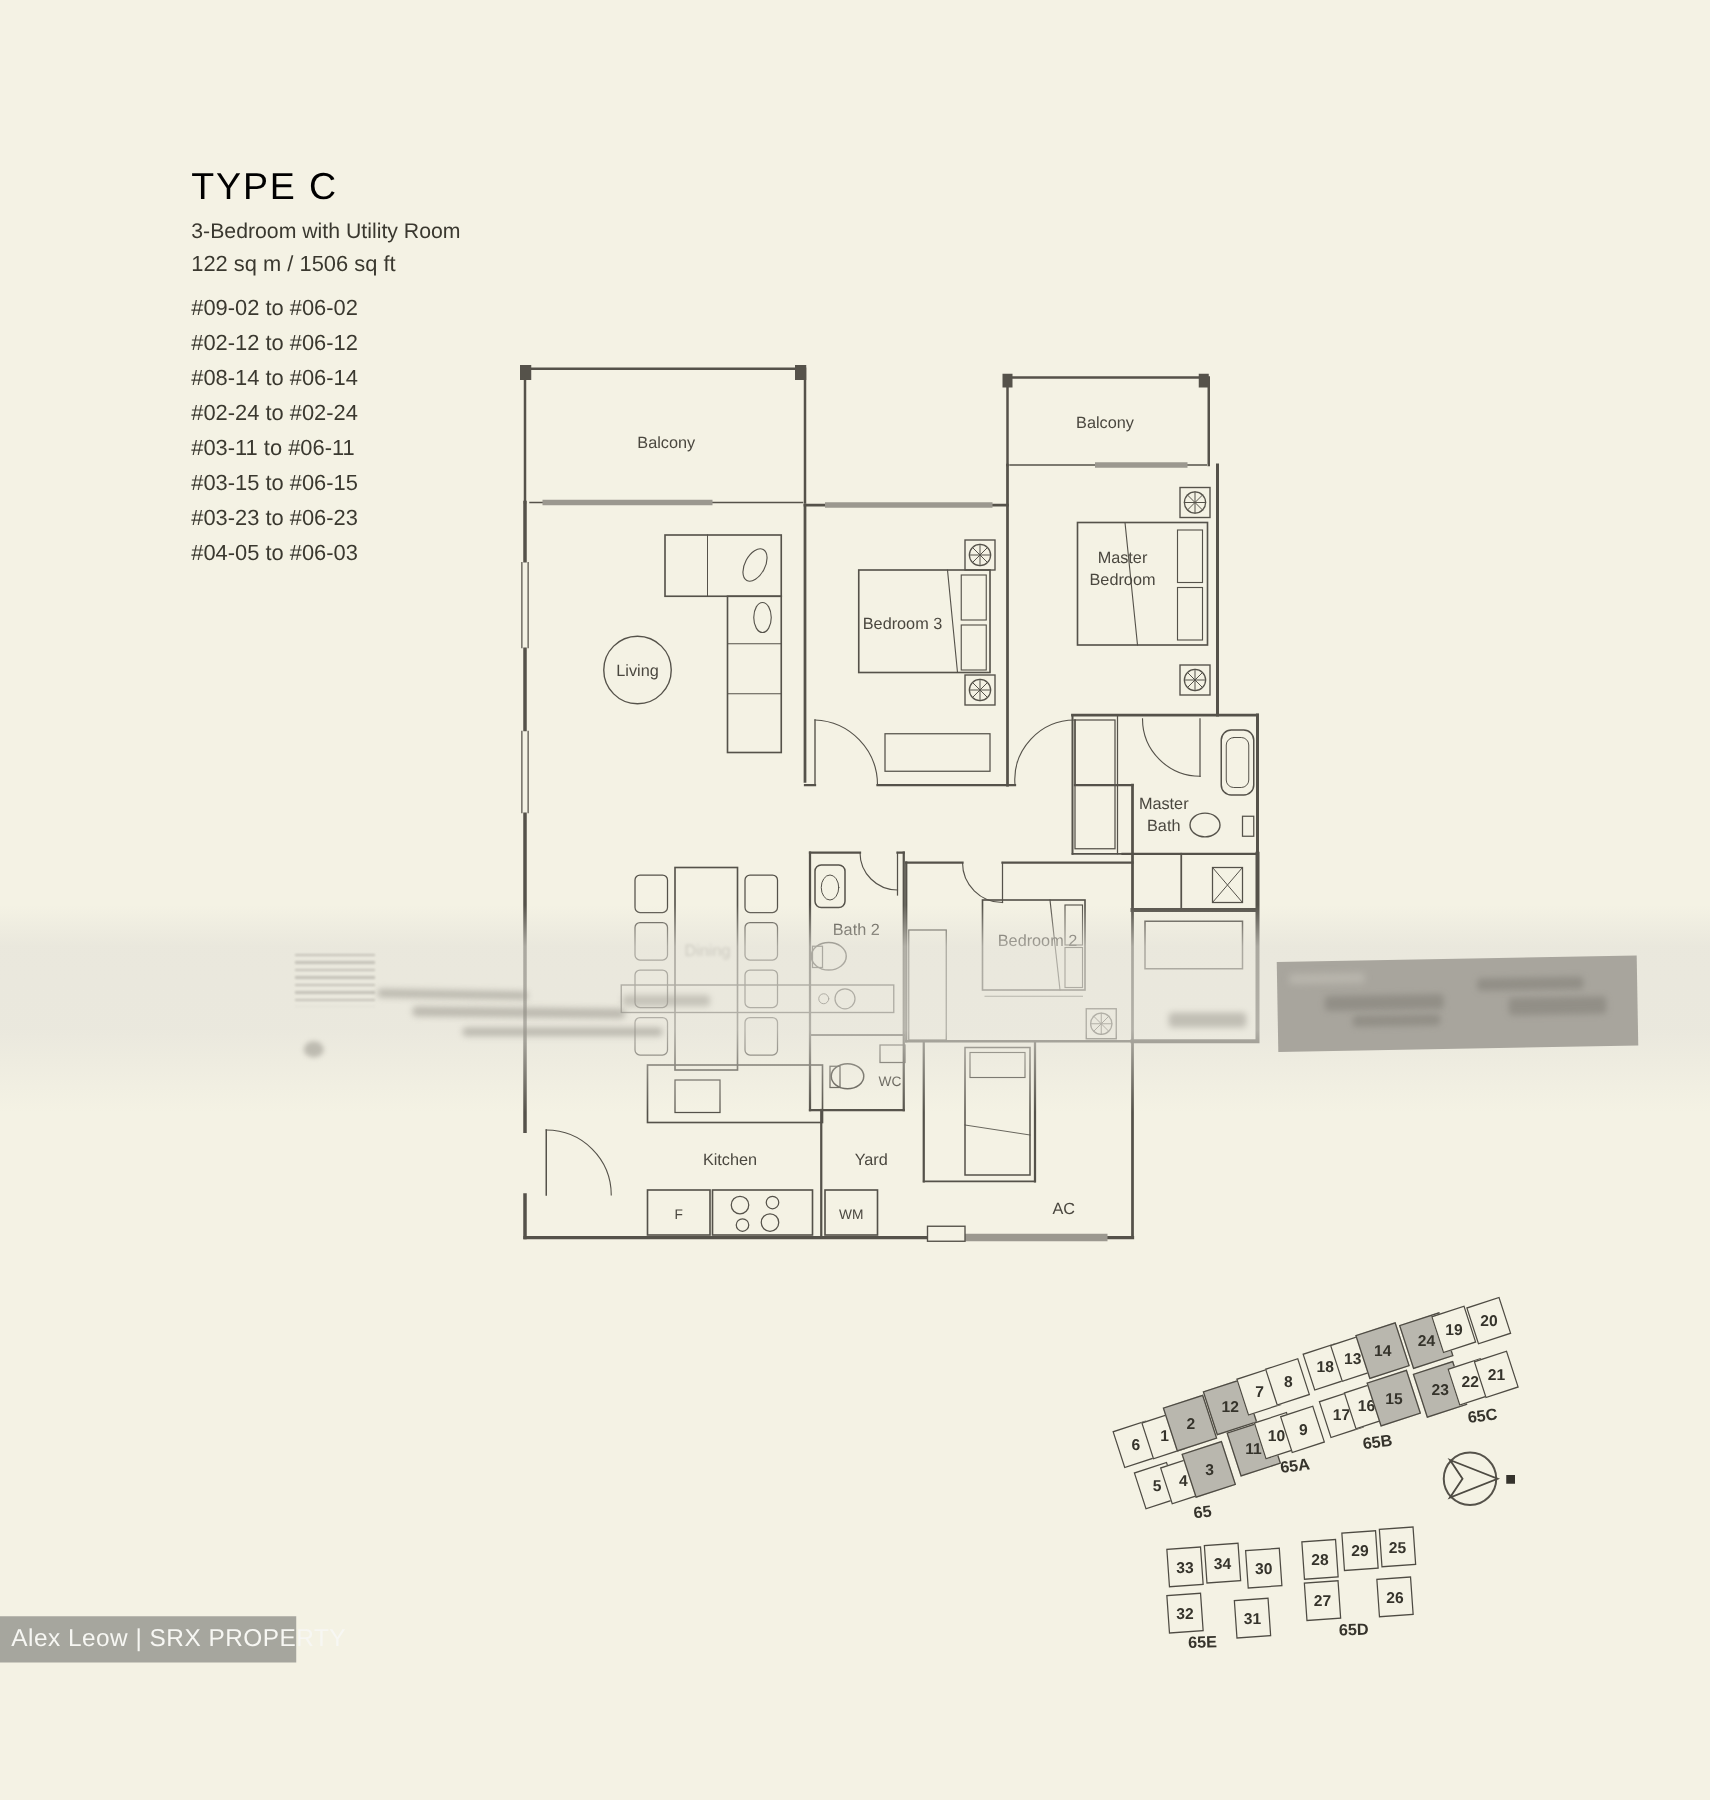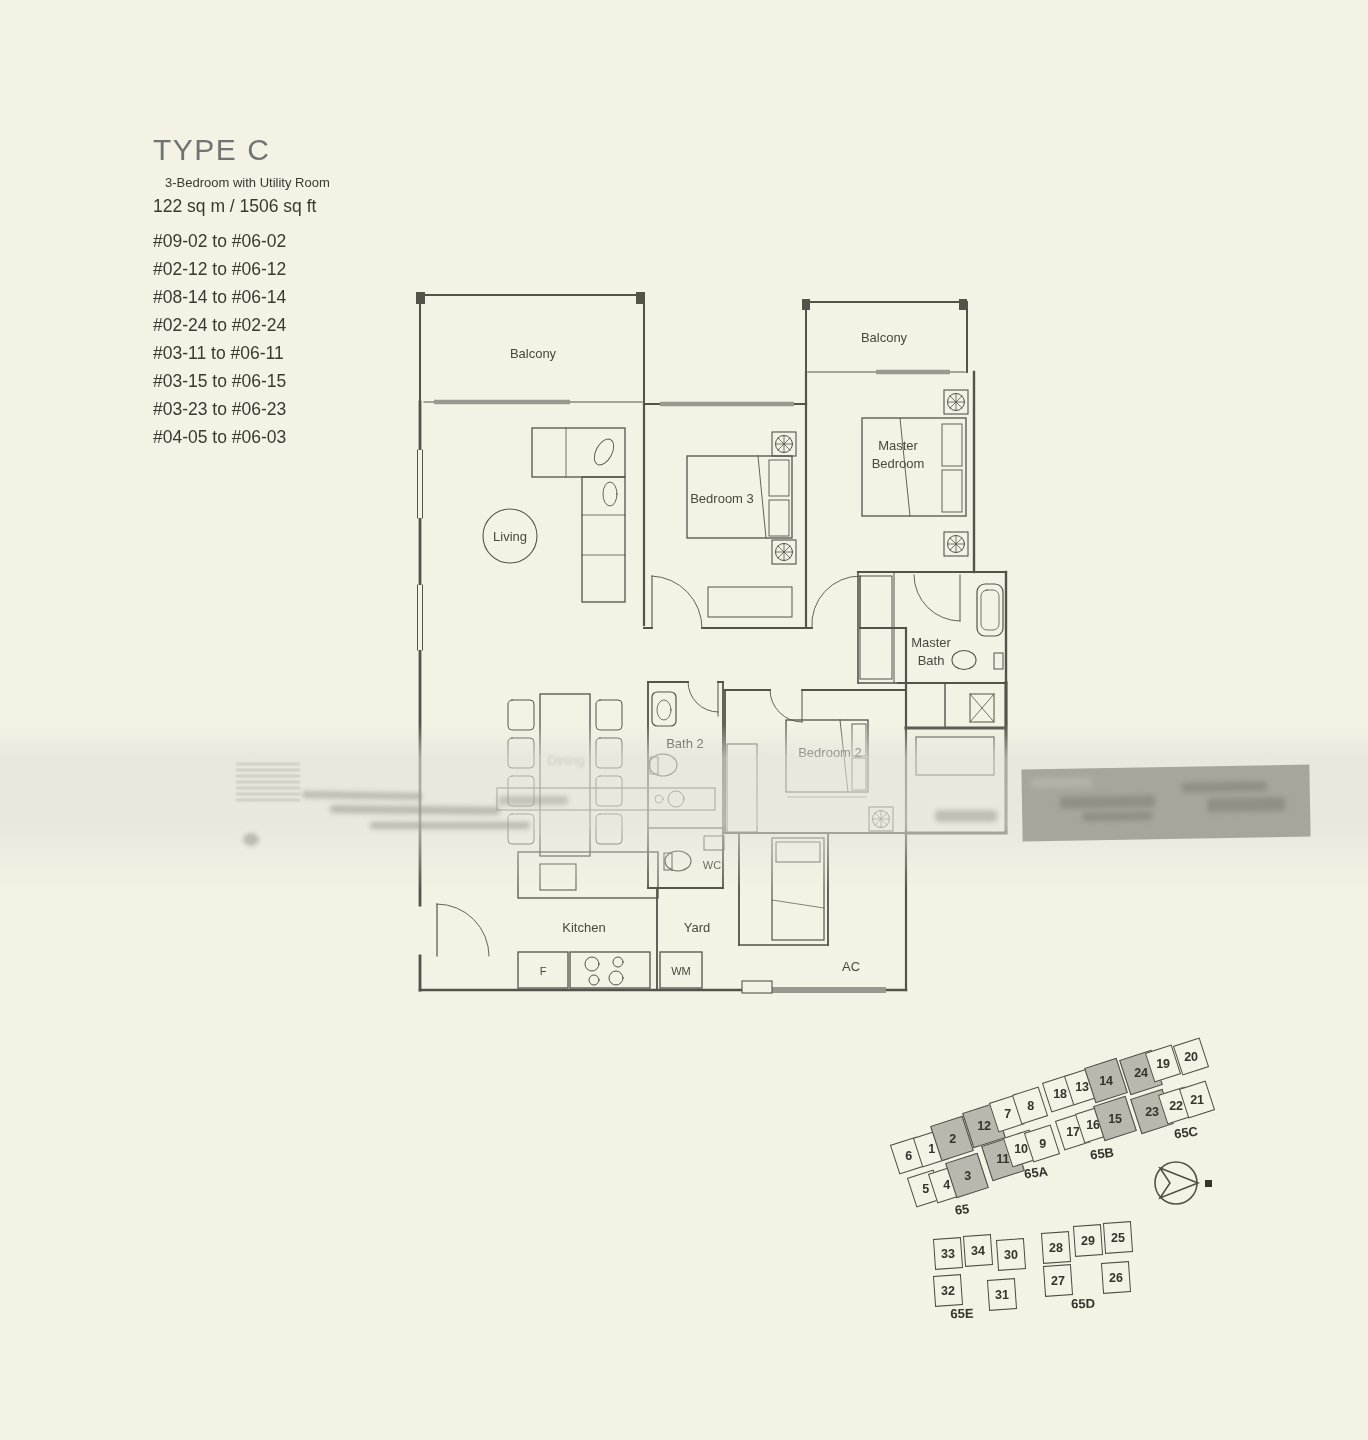--- a/index.html
+++ b/index.html
@@ -1,21 +1,21 @@
 <!DOCTYPE html>
 <html><head>
 <meta charset="utf-8">
 <style>
   html,body{margin:0;padding:0;background:#e9e7da;}
   #canvas{position:relative;width:1368px;height:1440px;background:#f4f2e4;overflow:hidden;
           font-family:"Liberation Sans",sans-serif;}
   
   #header{position:absolute;left:153px;top:133px;color:#3a382f;}
-  #header h1{margin:0 0 8px 0;font-size:30px;font-weight:500;letter-spacing:1.5px;color:#737373;}
-  #header .sub{font-size:13px;margin:0 0 6px 12px;}
+  #header h1{margin:0 0 8px 0;font-size:30px;font-weight:500;letter-spacing:1.5px;color:#000000;}
+  #header .sub{font-size:17px;margin:0 0 6px 0;}
   #header .area{font-size:17.5px;margin:0 0 10px 0;}
   #header .range{font-size:17.5px;line-height:28px;}
   
   svg .w{stroke:#55524a;fill:none;stroke-linecap:square;}
   svg .gray{stroke:#9b988f;fill:none;}
   svg .fillbg{fill:#f4f2e4;}
   svg .lbl{font-family:"Liberation Sans",sans-serif;font-size:13px;fill:#4a473f;text-anchor:middle;}
   svg .lbl-sm{font-size:11px;}
   svg .lbl-blur{opacity:.55;filter:url(#txblur);fill:#6f6c63;}
   
@@ -394,14 +394,17 @@
       </div>
       <div class="sp-label" style="left: 940px; top: 1306px; transform: rotate(-1.6deg);">65E</div>
       <div class="sp-label" style="left: 1061px; top: 1296px; transform: rotate(-1.6deg);">65D</div>
     </div>
   <svg width="76" height="64" viewBox="0 0 76 64" style="position:absolute;left:1148px;top:1155px">
     <circle cx="28" cy="28" r="21" class="w" stroke="#4e4b43" stroke-width="1.6" fill="none"></circle>
     <path d="M12,13 L50,28 L12,43 L22,28 Z" stroke="#4e4b43" stroke-width="1.5" fill="none" stroke-linejoin="miter"></path>
     <rect x="57" y="25" width="7" height="7" fill="#35332c"></rect>
   </svg>
 
+  <div id="watermark">
+    <span>Alex Leow | SRX PROPERTY</span>
+  </div>
 
 </div>
 
 </body></html>

